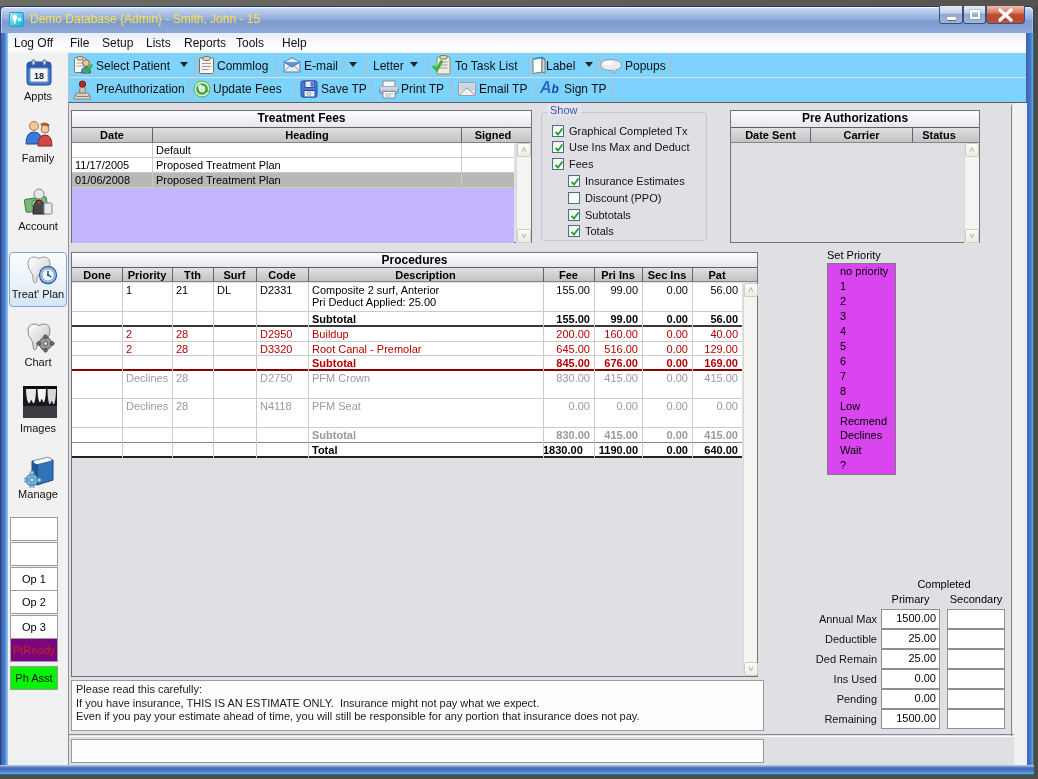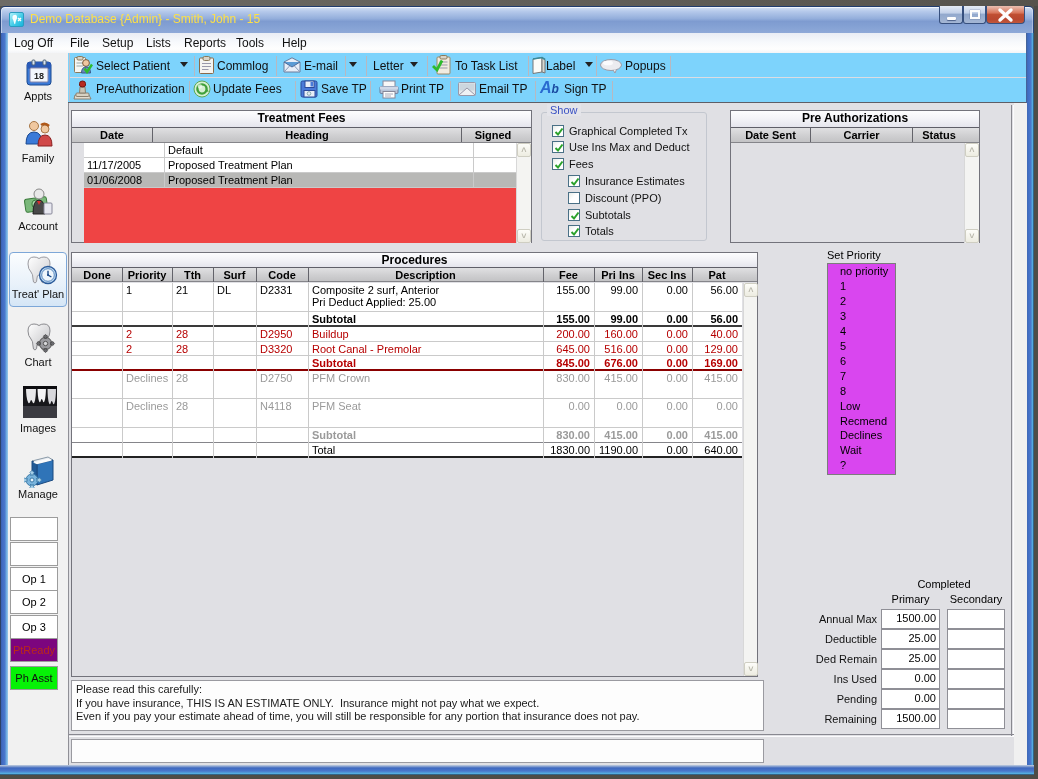--- a/index.html
+++ b/index.html
@@ -338,21 +338,21 @@
 
  <div class="gridpanel" style="left:2px;top:7px;width:461px;height:133px">
   <div class="gridtitle">Treatment Fees</div>
   <div class="gridhead">
     <div class="gh" style="left:0;width:80px">Date</div>
     <div class="ghsep" style="left:80px"></div>
     <div class="gh" style="left:81px;width:308px">Heading</div>
     <div class="ghsep" style="left:389px"></div>
     <div class="gh" style="left:390px;width:62px">Signed</div>
   </div>
-  <div class="abs" style="left:12px;top:32px;width:442px;height:100px;background:#ef4444">
+  <div class="abs" style="left:0;top:32px;width:442px;height:100px;background:#c4b5fd">
     <div class="grow" style="left:0;top:0;width:442px;height:15px">
           <div class="gcell" style="left:84px">Default</div>
         </div>
     <div class="grow" style="left:0;top:15px;width:442px;height:15px">
           <div class="gcell" style="left:3px">11/17/2005</div>
           <div class="gcell" style="left:84px">Proposed Treatment Plan</div>
         </div>
     <div class="grow" style="left:0;top:30px;width:442px;height:15px;background:#b8b8b6">
           <div class="gcell" style="left:3px">01/06/2008</div>
           <div class="gcell" style="left:84px">Proposed Treatment Plan</div>
@@ -511,23 +511,23 @@
           <div class="gcell" style="left:570px;width:46px;text-align:right">0.00</div>
           <div class="gcell" style="left:620px;width:46px;text-align:right">0.00</div>
         </div>
         <div class="grow" style="left:0;top:145px;width:670px;height:15px;color:#9a9a9a;font-weight:bold;border-bottom:1px solid #85858a">
           <div class="gcell" style="left:240px">Subtotal</div>
           <div class="gcell" style="left:471px;width:47px;text-align:right">830.00</div>
           <div class="gcell" style="left:522px;width:44px;text-align:right">415.00</div>
           <div class="gcell" style="left:570px;width:46px;text-align:right">0.00</div>
           <div class="gcell" style="left:620px;width:46px;text-align:right">415.00</div>
         </div>
-        <div class="grow" style="left:0;top:160px;width:670px;height:15px;color:#000;font-weight:normal;border-bottom:2px solid #222">
+        <div class="grow" style="left:0;top:160px;width:670px;height:15px;color:#000;font-weight:bold;border-bottom:2px solid #222">
           <div class="gcell" style="left:240px">Total</div>
-          <div class="gcell" style="left:471px;width:47px;text-align:right">1830.00</div>
+          <div class="gcell" style="left:471px;width:47px;text-align:left">1830.00</div>
           <div class="gcell" style="left:522px;width:44px;text-align:right">1190.00</div>
           <div class="gcell" style="left:570px;width:46px;text-align:right">0.00</div>
           <div class="gcell" style="left:620px;width:46px;text-align:right">640.00</div>
         </div>
         <div class="vline" style="left:50px;top:0;height:175px"></div>
         <div class="vline" style="left:100px;top:0;height:175px"></div>
         <div class="vline" style="left:141px;top:0;height:175px"></div>
         <div class="vline" style="left:184px;top:0;height:175px"></div>
         <div class="vline" style="left:236px;top:0;height:175px"></div>
         <div class="vline" style="left:471px;top:0;height:175px"></div>

